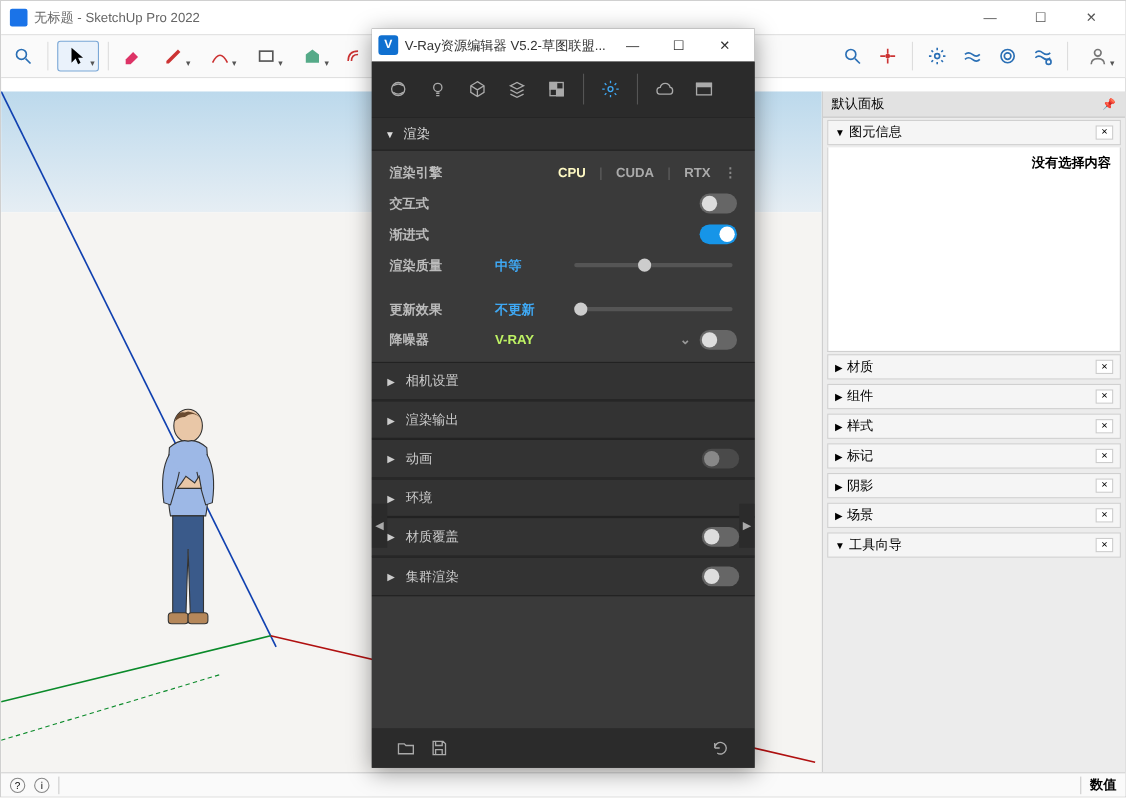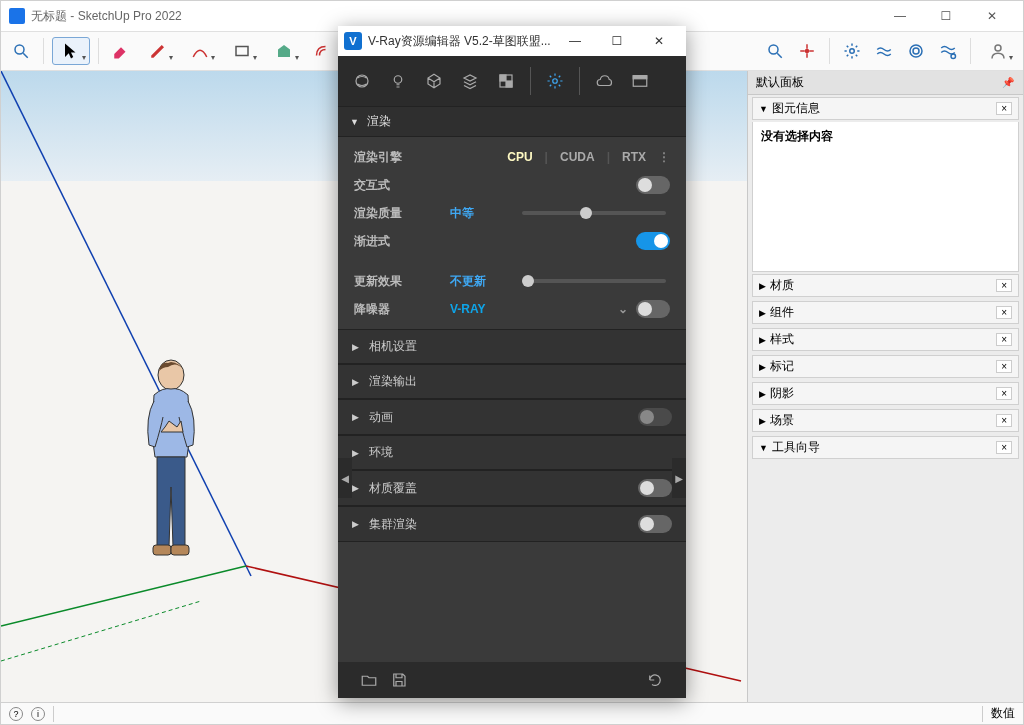--- a/index.html
+++ b/index.html
@@ -16,44 +16,44 @@
   .menubar .mitem { padding: 2px 8px; cursor: default; }
 
   .toolbar { height: 40px; display: flex; align-items: center; padding: 0 6px; background: #fafafa; border-top: 1px solid #e0e0e0; border-bottom: 1px solid #e0e0e0; gap: 4px; }
   .toolbar .tbtn { width: 28px; height: 28px; display: flex; align-items: center; justify-content: center; border: 1px solid transparent; border-radius: 3px; }
   .toolbar .tbtn.active { border: 1px solid #7aa7d6; background: #eaf2fb; }
   .toolbar .sep { width: 1px; height: 26px; background: #ddd; margin: 0 4px; }
   .toolbar .tbtn.withdrop { width: 38px; position: relative; }
   .toolbar .tbtn.withdrop::after { content: "▾"; font-size: 8px; position: absolute; right: 3px; bottom: 2px; color: #555; }
   .toolbar .spacer { flex: 1; }
 
-  .workarea { flex: 1; display: flex; overflow: hidden; }
+  .workarea { flex: 1; display: flex; overflow: hidden; margin-top: 12px; }
   .viewport { flex: 1; position: relative; overflow: hidden; }
   .viewport .sky { position: absolute; left: 0; top: 0; right: 0; height: 110px; background: linear-gradient(#bcd9ec, #e6eef4); }
   .viewport .ground { position: absolute; left: 0; top: 110px; right: 0; bottom: 0; background: #f5f4f2; }
 
   
   .rightpanel { width: 276px; background: #ececec; border-left: 1px solid #c8c8c8; display: flex; flex-direction: column; font-size: 12px; overflow: hidden; }
   .panel-head { background: #e2e2e2; padding: 3px 8px; border-bottom: 1px solid #c8c8c8; display: flex; align-items: center; }
   .panel-head .pin { margin-left: auto; font-size: 10px; color: #555; }
   .section-head { background: #f5f5f5; border: 1px solid #d0d0d0; margin: 2px 4px; padding: 2px 6px; display: flex; align-items: center; }
   .section-head .x { margin-left: auto; font-size: 10px; padding: 0 4px; border: 1px solid #ccc; background: #fff; }
   .section-head .tri { margin-right: 4px; font-size: 9px; }
   .section-body { background: #fff; margin: 0 4px; padding: 6px 8px; border-left: 1px solid #d0d0d0; border-right: 1px solid #d0d0d0; border-bottom: 1px solid #d0d0d0; font-size: 12px; }
-  .section-body.big { height: 150px; }
+  .section-body.big { height: 186px; text-align: right; }
 
   .guide-area { background: #fff; margin: 0 4px; padding: 10px; border: 1px solid #d0d0d0; position: relative; flex: 1; overflow: hidden; }
   .guide-title { font-size: 16px; font-weight: bold; margin-top: 160px; }
   .guide-sub { font-size: 12px; color: #444; margin-top: 2px; }
 
   
   .statusbar { height: 22px; border-top: 1px solid #d0d0d0; display: flex; align-items: center; font-size: 12px; padding: 0 8px; gap: 8px; background: #fafafa; }
   .statusbar .sicon { width: 14px; height: 14px; border: 1px solid #888; border-radius: 50%; display: inline-flex; align-items: center; justify-content: center; font-size: 9px; }
   .statusbar .sep2 { width: 1px; height: 16px; background: #ccc; }
-  .statusbar .right { margin-left: auto; display: flex; align-items: center; gap: 8px; }
+  .statusbar .right { margin-left: auto; display: flex; align-items: center; gap: 8px; font-weight: bold; }
 
   
   .vray-dialog { position: absolute; left: 338px; top: 26px; width: 348px; height: 672px; background: #3a3a3a; color: #ccc; font-size: 12px; display: flex; flex-direction: column; box-shadow: 0 4px 20px rgba(0,0,0,0.4); }
   .vray-title { height: 30px; background: #fff; color: #333; display: flex; align-items: center; padding: 0 6px; font-size: 12px; }
   .vray-title .vicon { width: 18px; height: 18px; background: #1070d0; border-radius: 3px; margin-right: 6px; display: flex; align-items: center; justify-content: center; color: #fff; font-weight: bold; font-size: 11px; }
   .vray-title .vwinbtns { margin-left: auto; display: flex; }
   .vray-title .vwbtn { width: 42px; height: 30px; display: flex; align-items: center; justify-content: center; color: #333; }
 
   .vray-tabs { height: 50px; background: #2b2b2b; display: flex; align-items: center; padding: 0 6px; position: relative; }
   .vray-tabs .vtab { flex: 0 0 36px; height: 36px; display: flex; align-items: center; justify-content: center; color: #aaa; }
@@ -372,43 +372,43 @@
           <span style="color:#888">⋮</span>
         </div>
       </div>
       <div class="vray-row">
         <span class="label">交互式</span>
         <div class="toggle">
               <div class="knob"></div>
             </div>
       </div>
       <div class="vray-row">
+        <span class="label">渐进式</span>
+        <div class="toggle on">
+              <div class="knob"></div>
+            </div>
+      </div>
+      <div class="vray-row">
         <span class="label">渲染质量</span>
         <span class="val">中等</span>
         <div class="slider">
               <div class="knob" style="left:40%"></div>
             </div>
       </div>
-      <div class="vray-row">
-        <span class="label">渐进式</span>
-        <div class="toggle on">
-              <div class="knob"></div>
-            </div>
-      </div>
       <div style="height:12px"></div>
       <div class="vray-row">
         <span class="label">更新效果</span>
         <span class="val">不更新</span>
         <div class="slider">
               <div class="knob" style="left:0%"></div>
             </div>
       </div>
       <div class="vray-row">
         <span class="label">降噪器</span>
-        <span style="flex:1; color:#0ea5e9">V-RAY</span>
+        <span style="flex:1; color:#bef264">V-RAY</span>
         <span style="color:#999; margin-right:8px">⌄</span>
         <div class="toggle">
               <div class="knob"></div>
             </div>
       </div>
     </div>
 
     <div class="vray-accordion">
       <span class="tri">▶</span>
           <span>相机设置</span>

